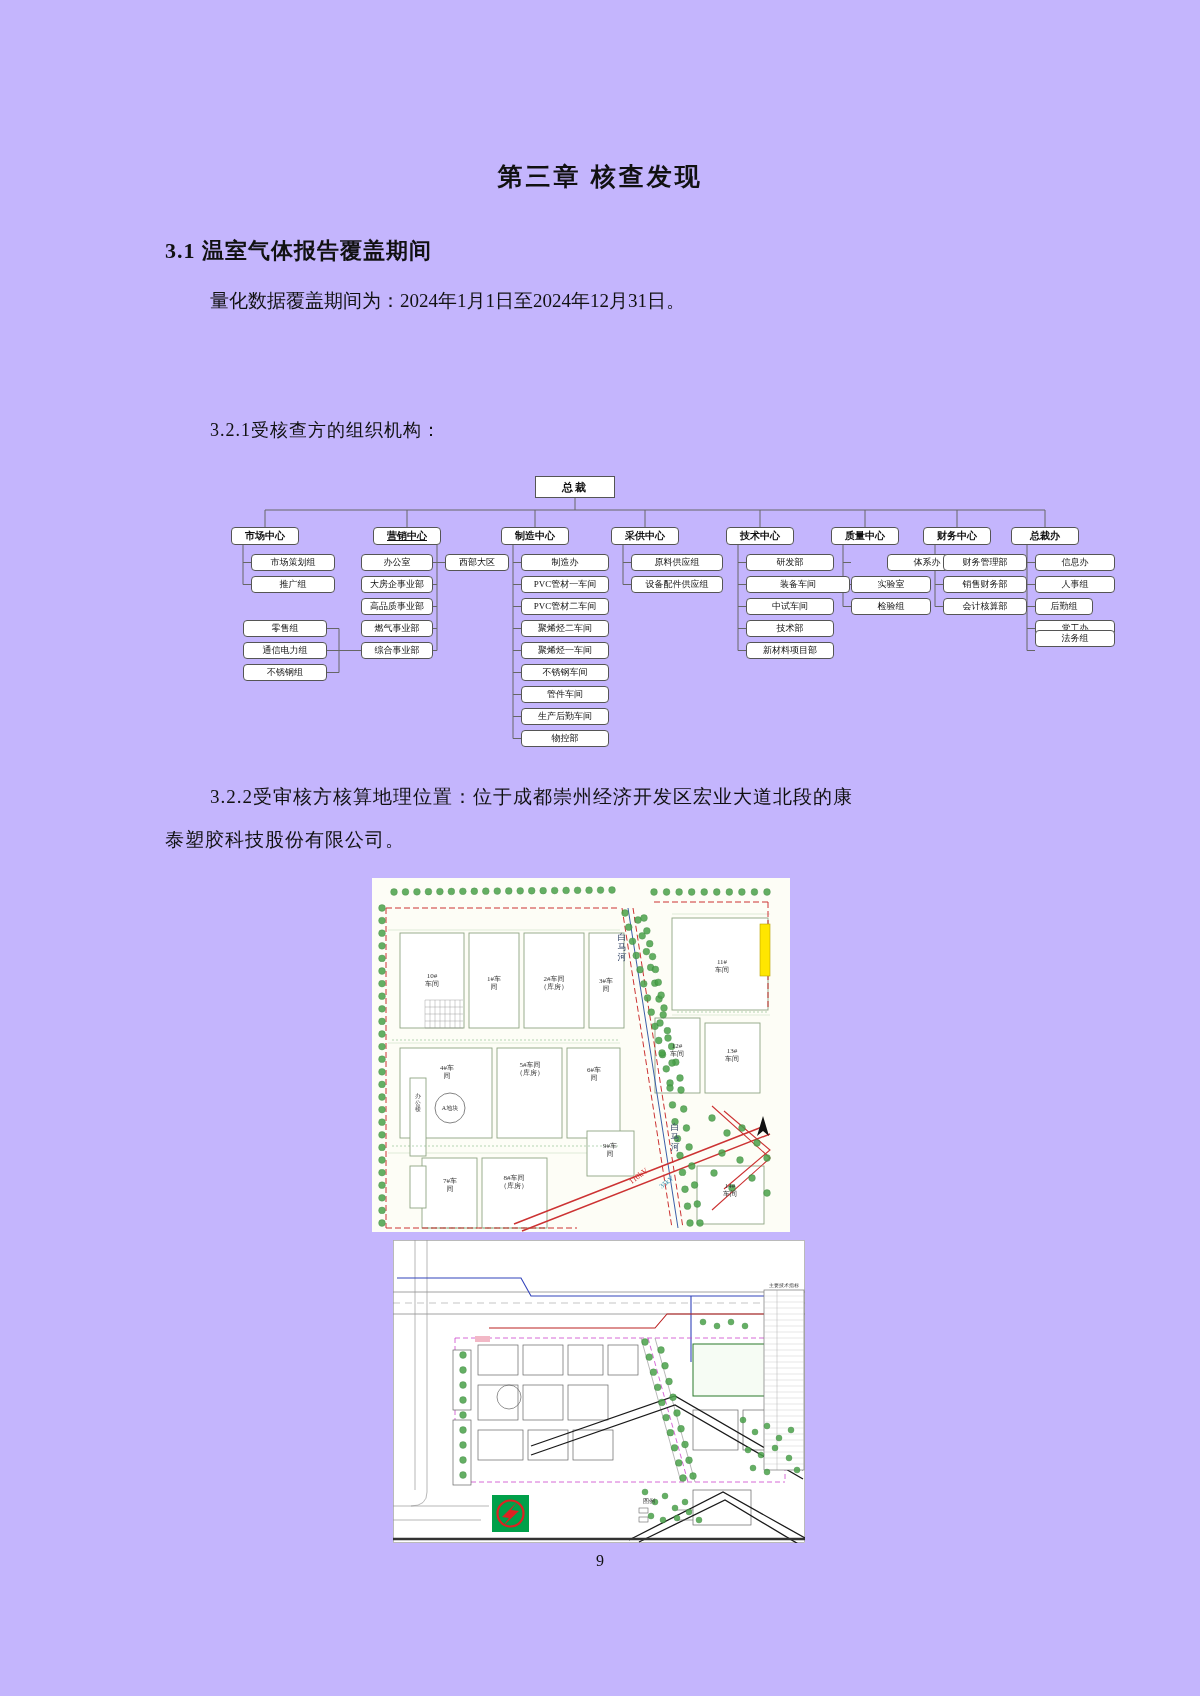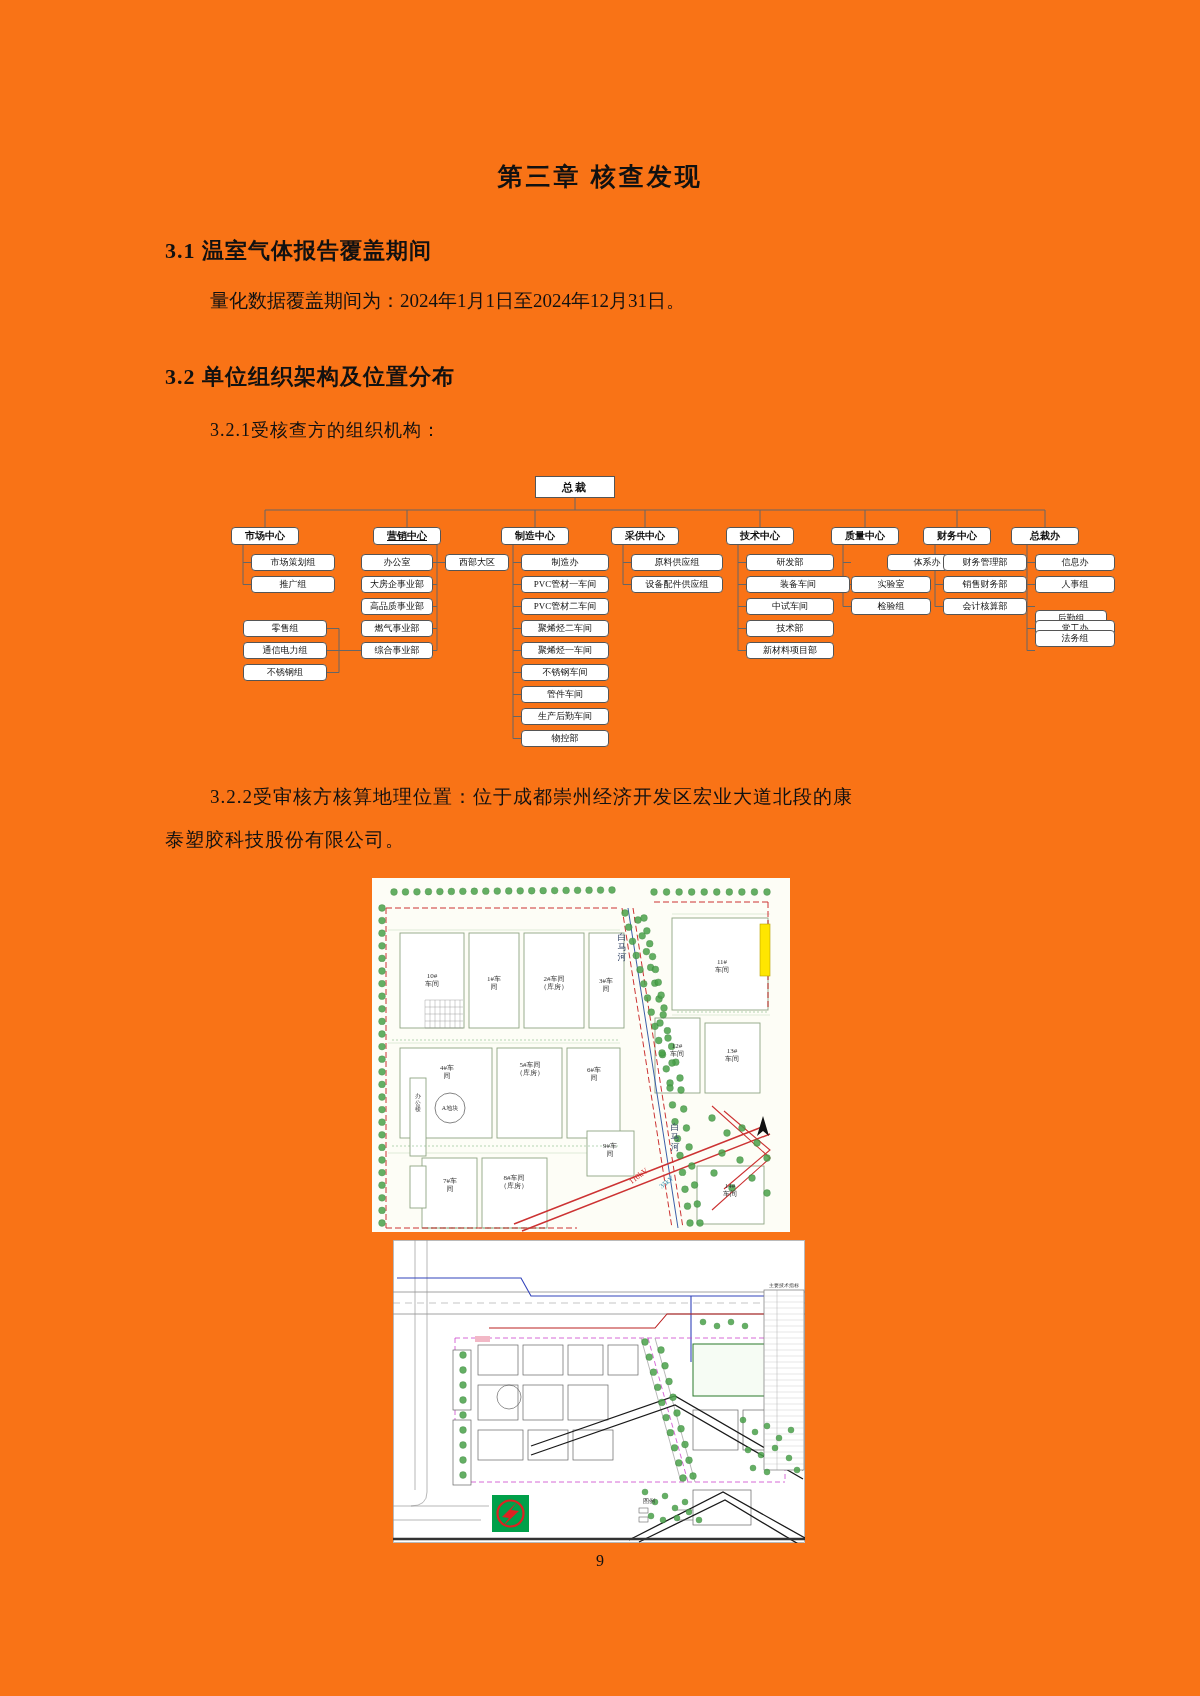--- a/index.html
+++ b/index.html
@@ -1,16 +1,16 @@
 <!DOCTYPE html>
 <html><head>
 <meta charset="utf-8">
 <style>
   html,body{margin:0;padding:0;background:#e8e8e8;}
-  .page{position:relative;width:1200px;height:1696px;background:#f97316;margin:0 auto;
+  .page{position:relative;width:1200px;height:1696px;background:#c4b5fd;margin:0 auto;
         font-family:"Liberation Serif","DejaVu Serif",serif;color:#111;overflow:hidden;}
   .abs{position:absolute;}
   .chapter-title{left:0;right:0;top:160px;text-align:center;font-size:25px;font-weight:bold;letter-spacing:3px;}
   .h2{font-size:22px;font-weight:bold;letter-spacing:1px;}
   .s31-heading{left:165px;top:236px;}
   .s31-para{left:210px;top:288px;font-size:19px;}
   .s32-heading{left:165px;top:362px;}
   .s321-line{left:210px;top:418px;font-size:18px;letter-spacing:1px;}
   .s322-l1{left:210px;top:784px;font-size:19px;letter-spacing:1px;}
   .s322-l2{left:165px;top:827px;font-size:19px;letter-spacing:1px;}
@@ -32,21 +32,20 @@
 </head>
 <body>
 
 <div class="page">
 
   <div class="abs chapter-title">第三章 核查发现</div>
 
   <div class="abs h2 s31-heading">3.1 温室气体报告覆盖期间</div>
   <div class="abs s31-para">量化数据覆盖期间为：2024年1月1日至2024年12月31日。</div>
 
-  <div class="abs h2 s32-heading">3.2 单位组织架构及位置分布</div>
   <div class="abs s321-line">3.2.1受核查方的组织机构：</div>
 
   <div class="abs org-chart" id="org-chart">
     <svg id="oc-lines" width="910" height="290">
         <line x1="360" y1="28" x2="360" y2="40" stroke="#666" stroke-width="1"></line>
         <line x1="50" y1="40" x2="830" y2="40" stroke="#666" stroke-width="1"></line>
         <line x1="50" y1="40" x2="50" y2="57" stroke="#666" stroke-width="1"></line>
         <line x1="28" y1="75" x2="28" y2="114.5" stroke="#666" stroke-width="1"></line>
         <line x1="28" y1="92.5" x2="36" y2="92.5" stroke="#666" stroke-width="1"></line>
         <line x1="28" y1="114.5" x2="36" y2="114.5" stroke="#666" stroke-width="1"></line>
@@ -140,21 +139,21 @@
       <div class="oc-box" style="left: 636px; top: 84px; width: 80px; height: 17px; margin-left: 36px;">体系办</div>
       <div class="oc-box" style="left: 636px; top: 106px; width: 80px; height: 17px;">实验室</div>
       <div class="oc-box" style="left: 636px; top: 128px; width: 80px; height: 17px;">检验组</div>
       <div class="oc-box lv2" style="left: 708px; top: 57px; width: 68px; height: 18px;">财务中心</div>
       <div class="oc-box" style="left: 728px; top: 84px; width: 84px; height: 17px;">财务管理部</div>
       <div class="oc-box" style="left: 728px; top: 106px; width: 84px; height: 17px;">销售财务部</div>
       <div class="oc-box" style="left: 728px; top: 128px; width: 84px; height: 17px;">会计核算部</div>
       <div class="oc-box lv2" style="left: 796px; top: 57px; width: 68px; height: 18px;">总裁办</div>
       <div class="oc-box" style="left: 820px; top: 84px; width: 80px; height: 17px;">信息办</div>
       <div class="oc-box" style="left: 820px; top: 106px; width: 80px; height: 17px;">人事组</div>
-      <div class="oc-box" style="left: 820px; top: 128px; width: 72px; height: 17px; margin-top: 12px;">后勤组</div>
+      <div class="oc-box" style="left: 820px; top: 128px; width: 58px; height: 17px;">后勤组</div>
       <div class="oc-box" style="left: 820px; top: 150px; width: 80px; height: 17px;">党工办</div>
       <div class="oc-box" style="left: 820px; top: 160px; width: 80px; height: 17px;">法务组</div>
     </div>
 
   <div class="abs s322-l1">3.2.2受审核方核算地理位置：位于成都崇州经济开发区宏业大道北段的康</div>
   <div class="abs s322-l2">泰塑胶科技股份有限公司。</div>
 
   <div class="abs site-map" style="left:372px;top:878px;width:418px;height:354px;">
     <svg viewBox="0 0 418 354" width="418" height="354" style="font-family:inherit;">
       <rect width="418" height="354" fill="#fdfdf6"></rect>

